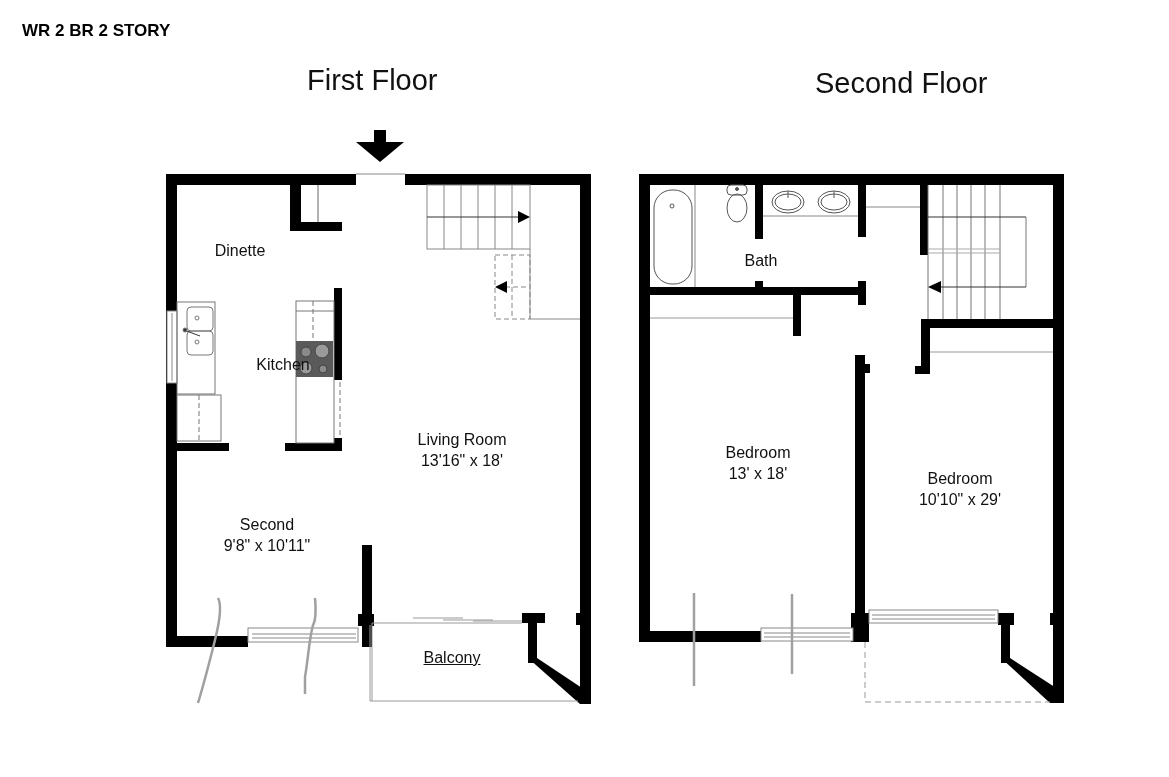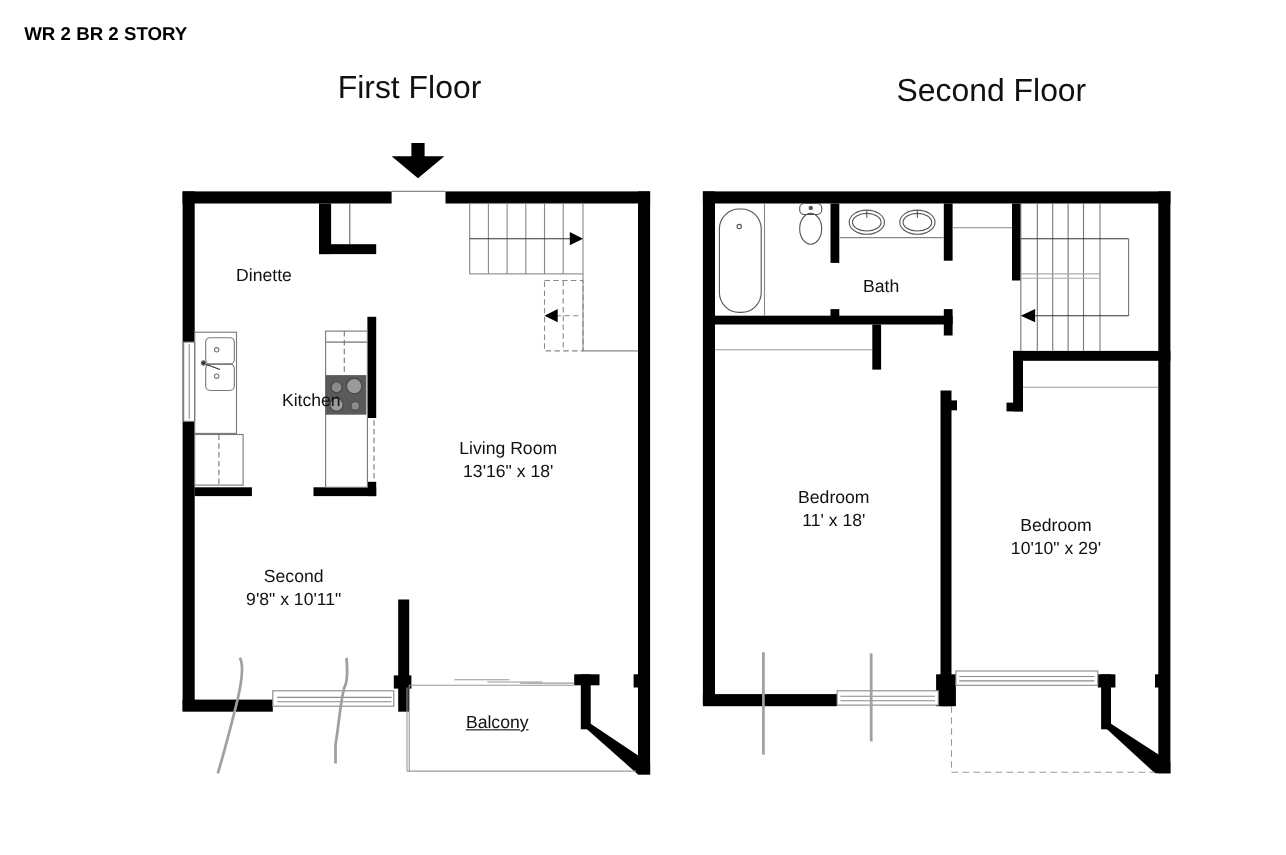--- a/index.html
+++ b/index.html
@@ -213,35 +213,35 @@
     <line x1="792" y1="594" x2="792" y2="674" stroke="#a0a0a0" stroke-width="2.5"></line>
   </g>
 </svg>
 
 <div class="room-label" style="left:240px;top:240px;">
   <div>Dinette</div>
 </div>
 <div class="room-label" style="left:258px;top:354px;margin-left:25px;">
   <div>Kitchen</div>
 </div>
-<div class="room-label" style="left:462px;top:398px;">
+<div class="room-label" style="left:462px;top:429px;">
   <div>Living Room</div>
   <div>13'16" x 18'</div>
 </div>
 <div class="room-label" style="left:267px;top:514px;">
   <div>Second</div>
   <div>9'8" x 10'11"</div>
 </div>
 <div class="room-label" style="left:452px;top:647px;text-decoration:underline;">
   <div>Balcony</div>
 </div>
 
-<div class="room-label" style="left:761px;top:250px;margin-left:40px;">
+<div class="room-label" style="left:761px;top:250px;">
   <div>Bath</div>
 </div>
 <div class="room-label" style="left:758px;top:442px;">
   <div>Bedroom</div>
-  <div>11' x 18'</div>
+  <div>13' x 18'</div>
 </div>
 <div class="room-label" style="left:960px;top:468px;">
   <div>Bedroom</div>
   <div>10'10" x 29'</div>
 </div>
 
 </body></html>

